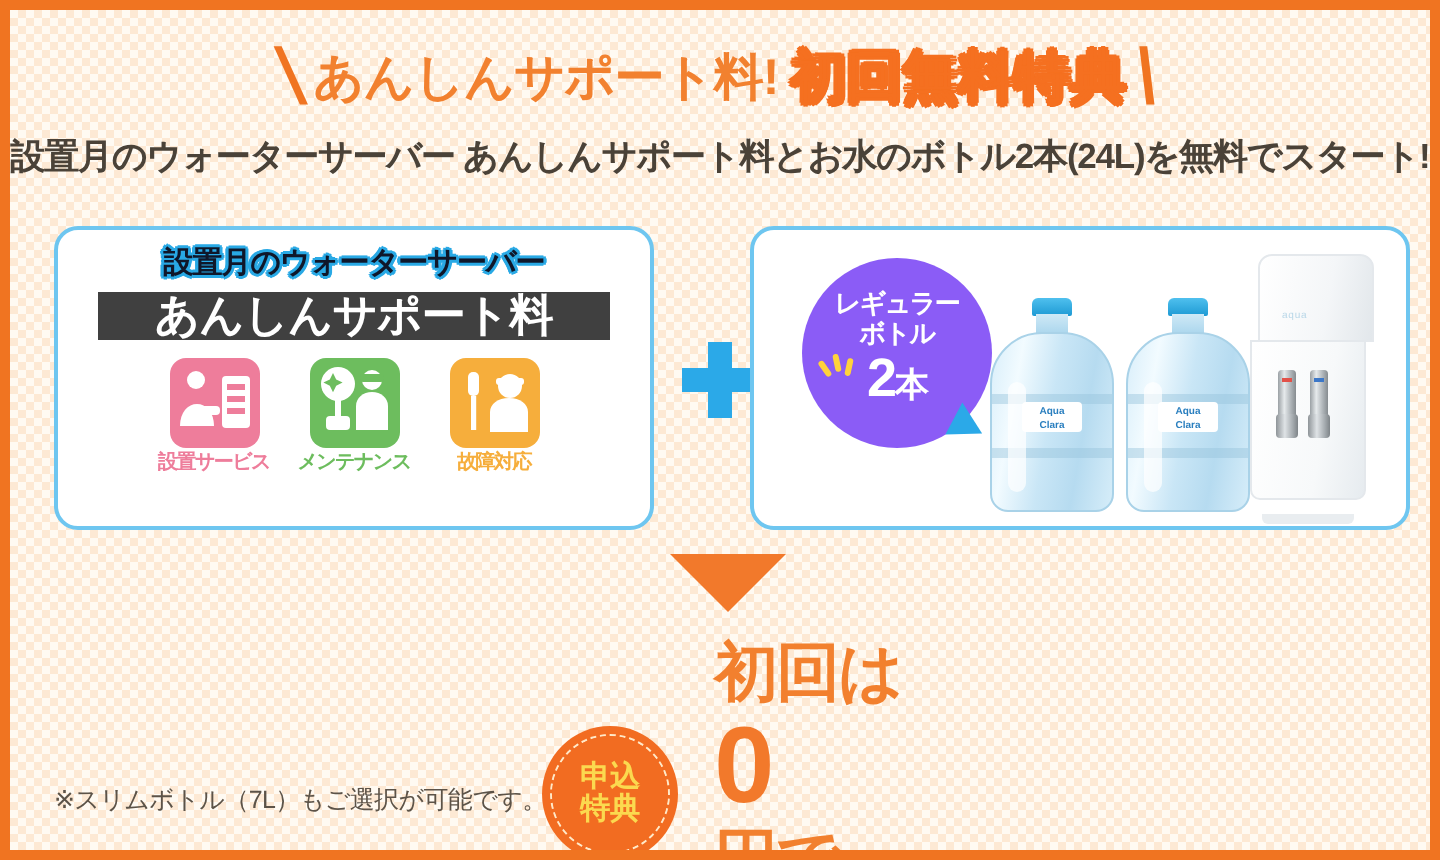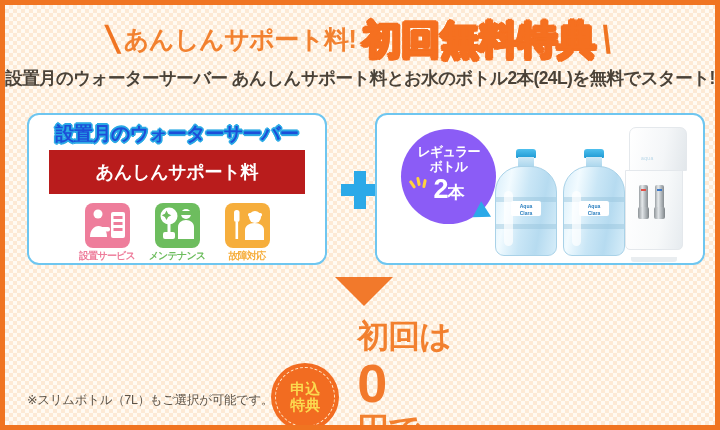--- a/index.html
+++ b/index.html
@@ -49,22 +49,22 @@
   .slash.right { transform: skewX(16deg) scaleY(1.15); }
 
   .headline-small {
     font-size: 25px;
     font-weight: bold;
     color: #f2812f;
     letter-spacing: -0.5px;
     line-height: 1;
   }
   .headline-big {
-    font-size: 39px;
-    font-weight: bold;
+    font-size: 28px;
+    font-weight: normal;
     color: #f57020;
     letter-spacing: 0px;
     line-height: 1;
     -webkit-text-stroke: 1.6px #ffffff;
     paint-order: stroke fill;
     text-shadow:
        2px 0 0 #f57020, -2px 0 0 #f57020,
        0 2px 0 #f57020, 0 -2px 0 #f57020,
        1.5px 1.5px 0 #f57020, -1.5px 1.5px 0 #f57020,
        1.5px -1.5px 0 #f57020, -1.5px -1.5px 0 #f57020;
@@ -94,40 +94,40 @@
     border: 2px solid #6ec6f0;
     border-radius: 12px;
   }
   .card.left  { left: 4px;   width: 300px; height: 152px; }
   .card.right { left: 352px; width: 330px; height: 152px; }
 
   
   .server-title {
     margin-top: 9px;
     text-align: center;
-    font-size: 19px;
-    font-weight: bold;
-    color: #1d4ed8;
+    font-size: 15px;
+    font-weight: bold;
+    color: #0f172a;
     letter-spacing: -0.5px;
     line-height: 1;
     -webkit-text-stroke: 1.3px #ffffff;
     paint-order: stroke fill;
     text-shadow:
        1.6px 0 0 #29a9e5, -1.6px 0 0 #29a9e5,
        0 1.6px 0 #29a9e5, 0 -1.6px 0 #29a9e5,
        1.2px 1.2px 0 #29a9e5, -1.2px 1.2px 0 #29a9e5,
        1.2px -1.2px 0 #29a9e5, -1.2px -1.2px 0 #29a9e5;
   }
   .green-bar {
     margin: 7px auto 0;
     width: 256px;
-    height: 44px;
-    background: #b91c1c;
+    height: 24px;
+    background: #404040;
     color: #ffffff;
-    font-size: 18px;
+    font-size: 22px;
     font-weight: bold;
     letter-spacing: -0.3px;
     display: flex;
     align-items: center;
     justify-content: center;
   }
   .icon-row {
     margin-top: 9px;
     display: flex;
     justify-content: center;

